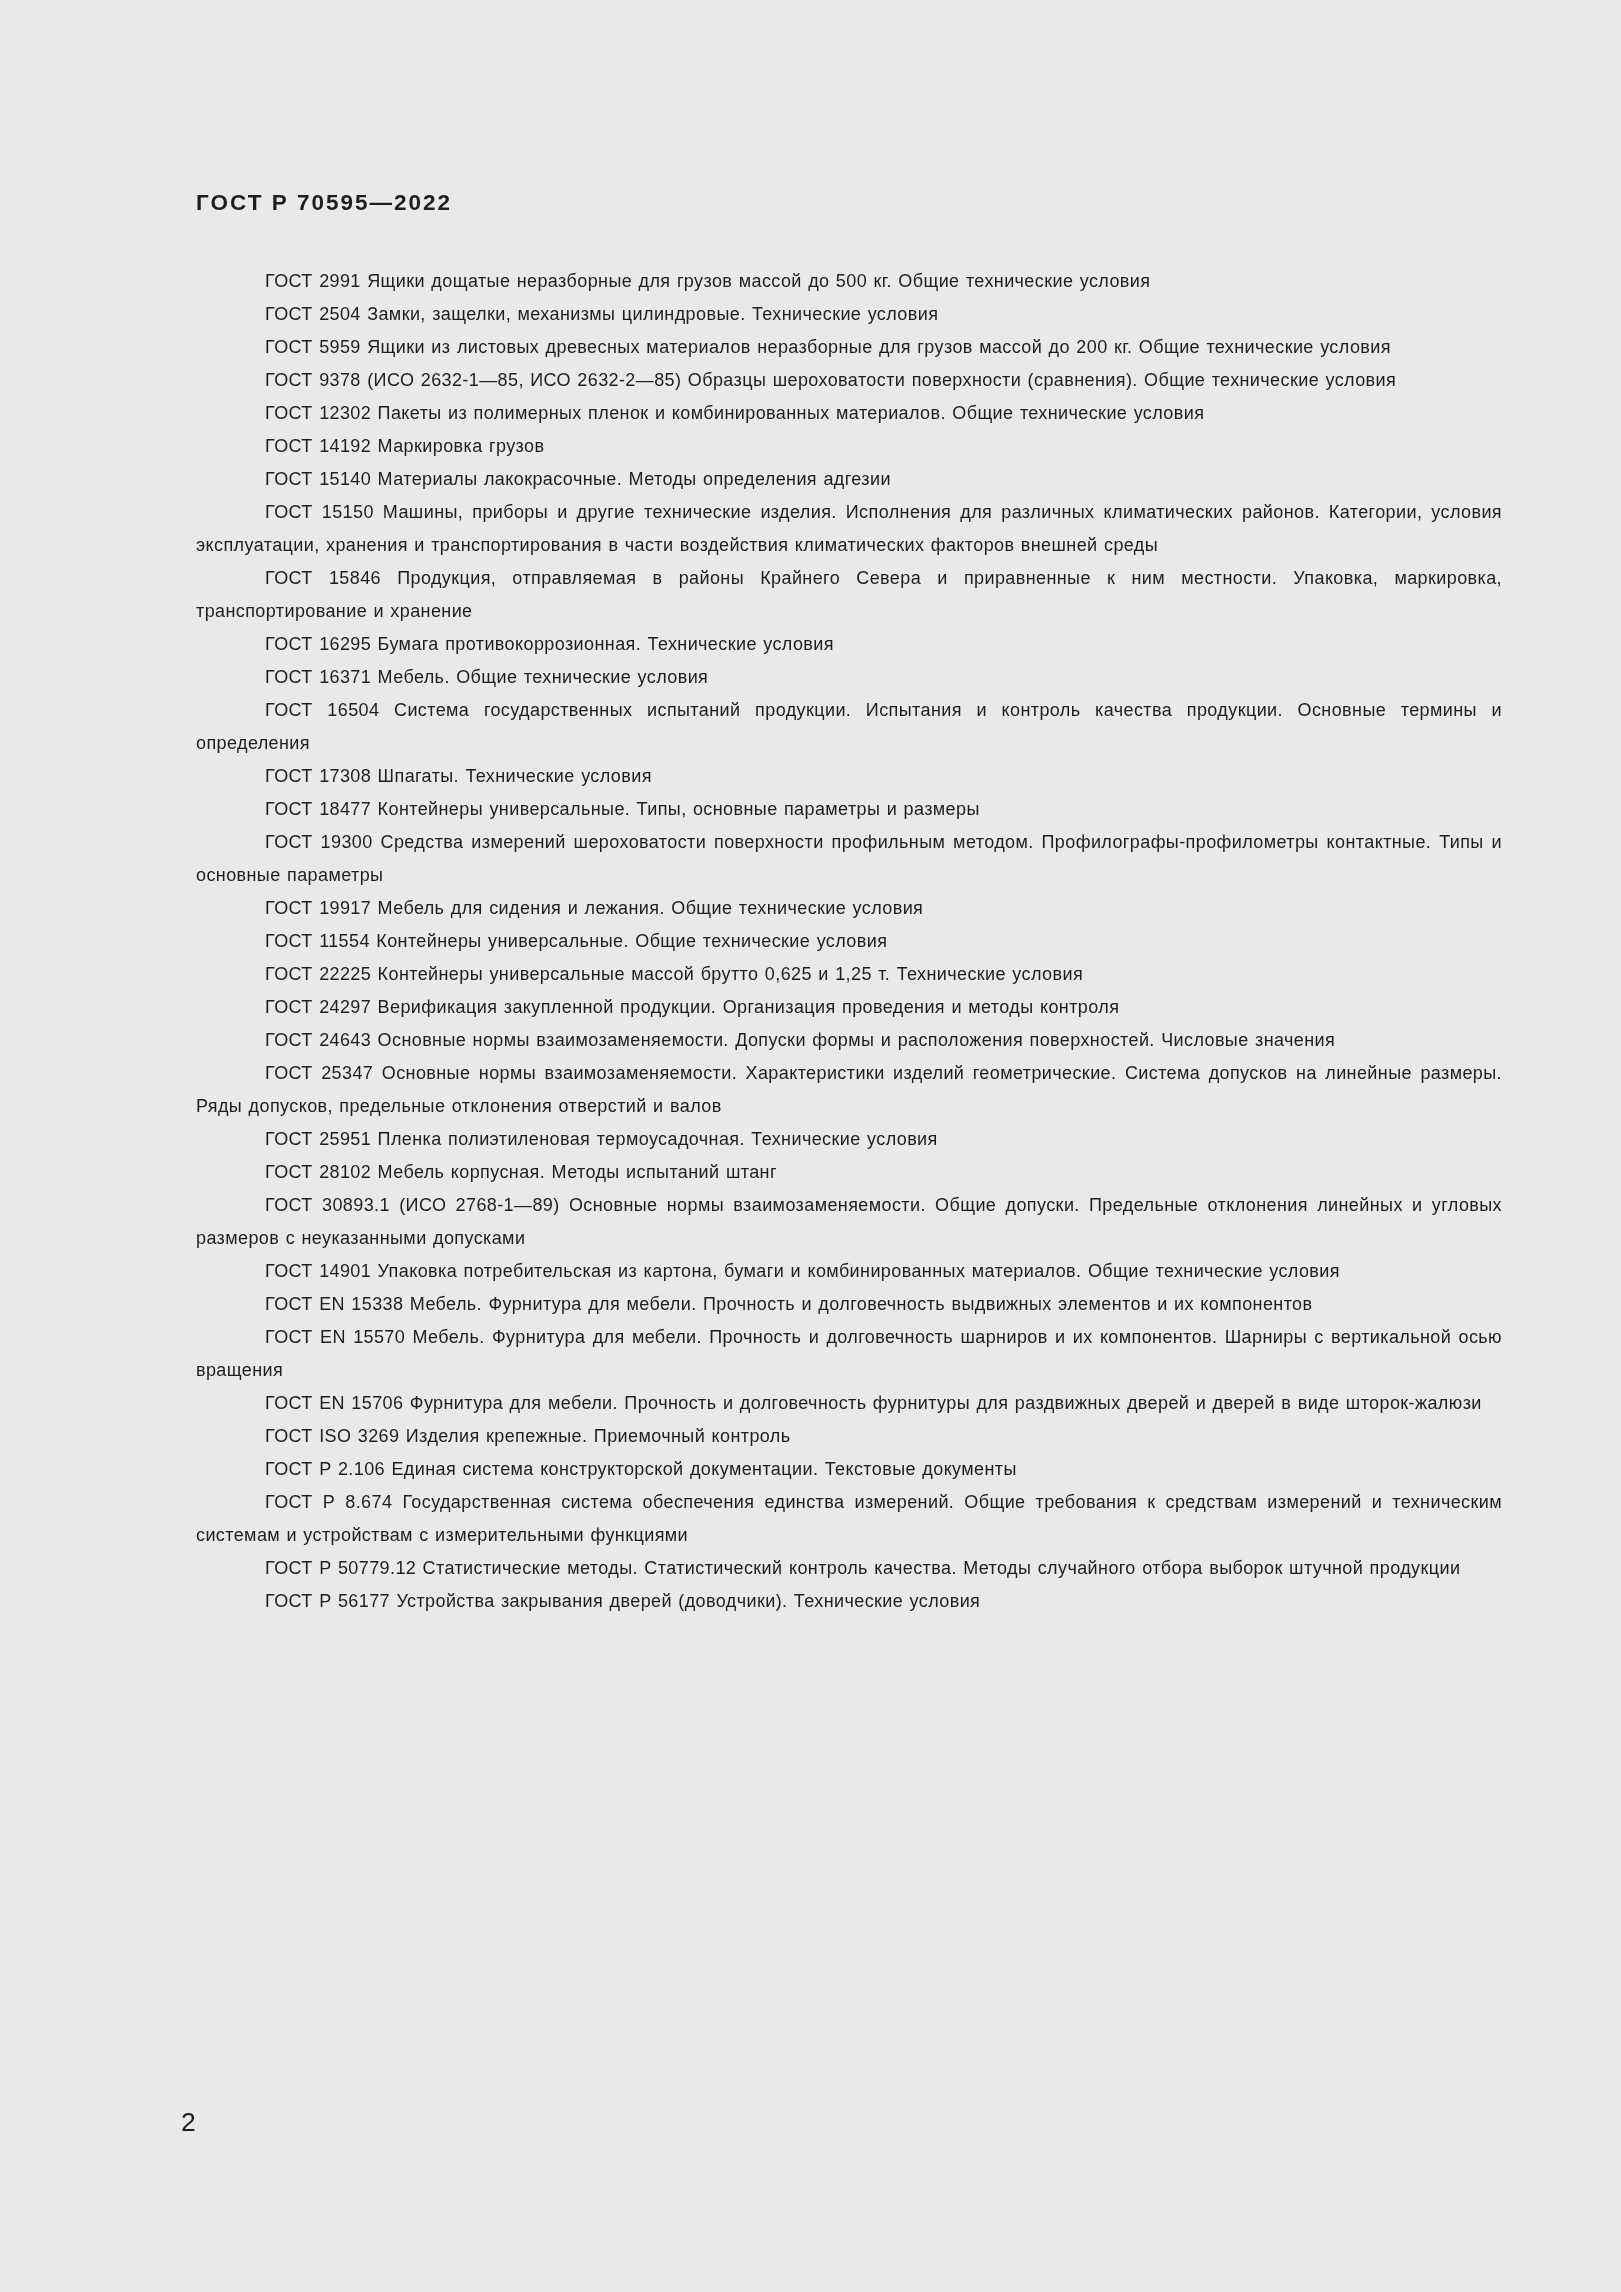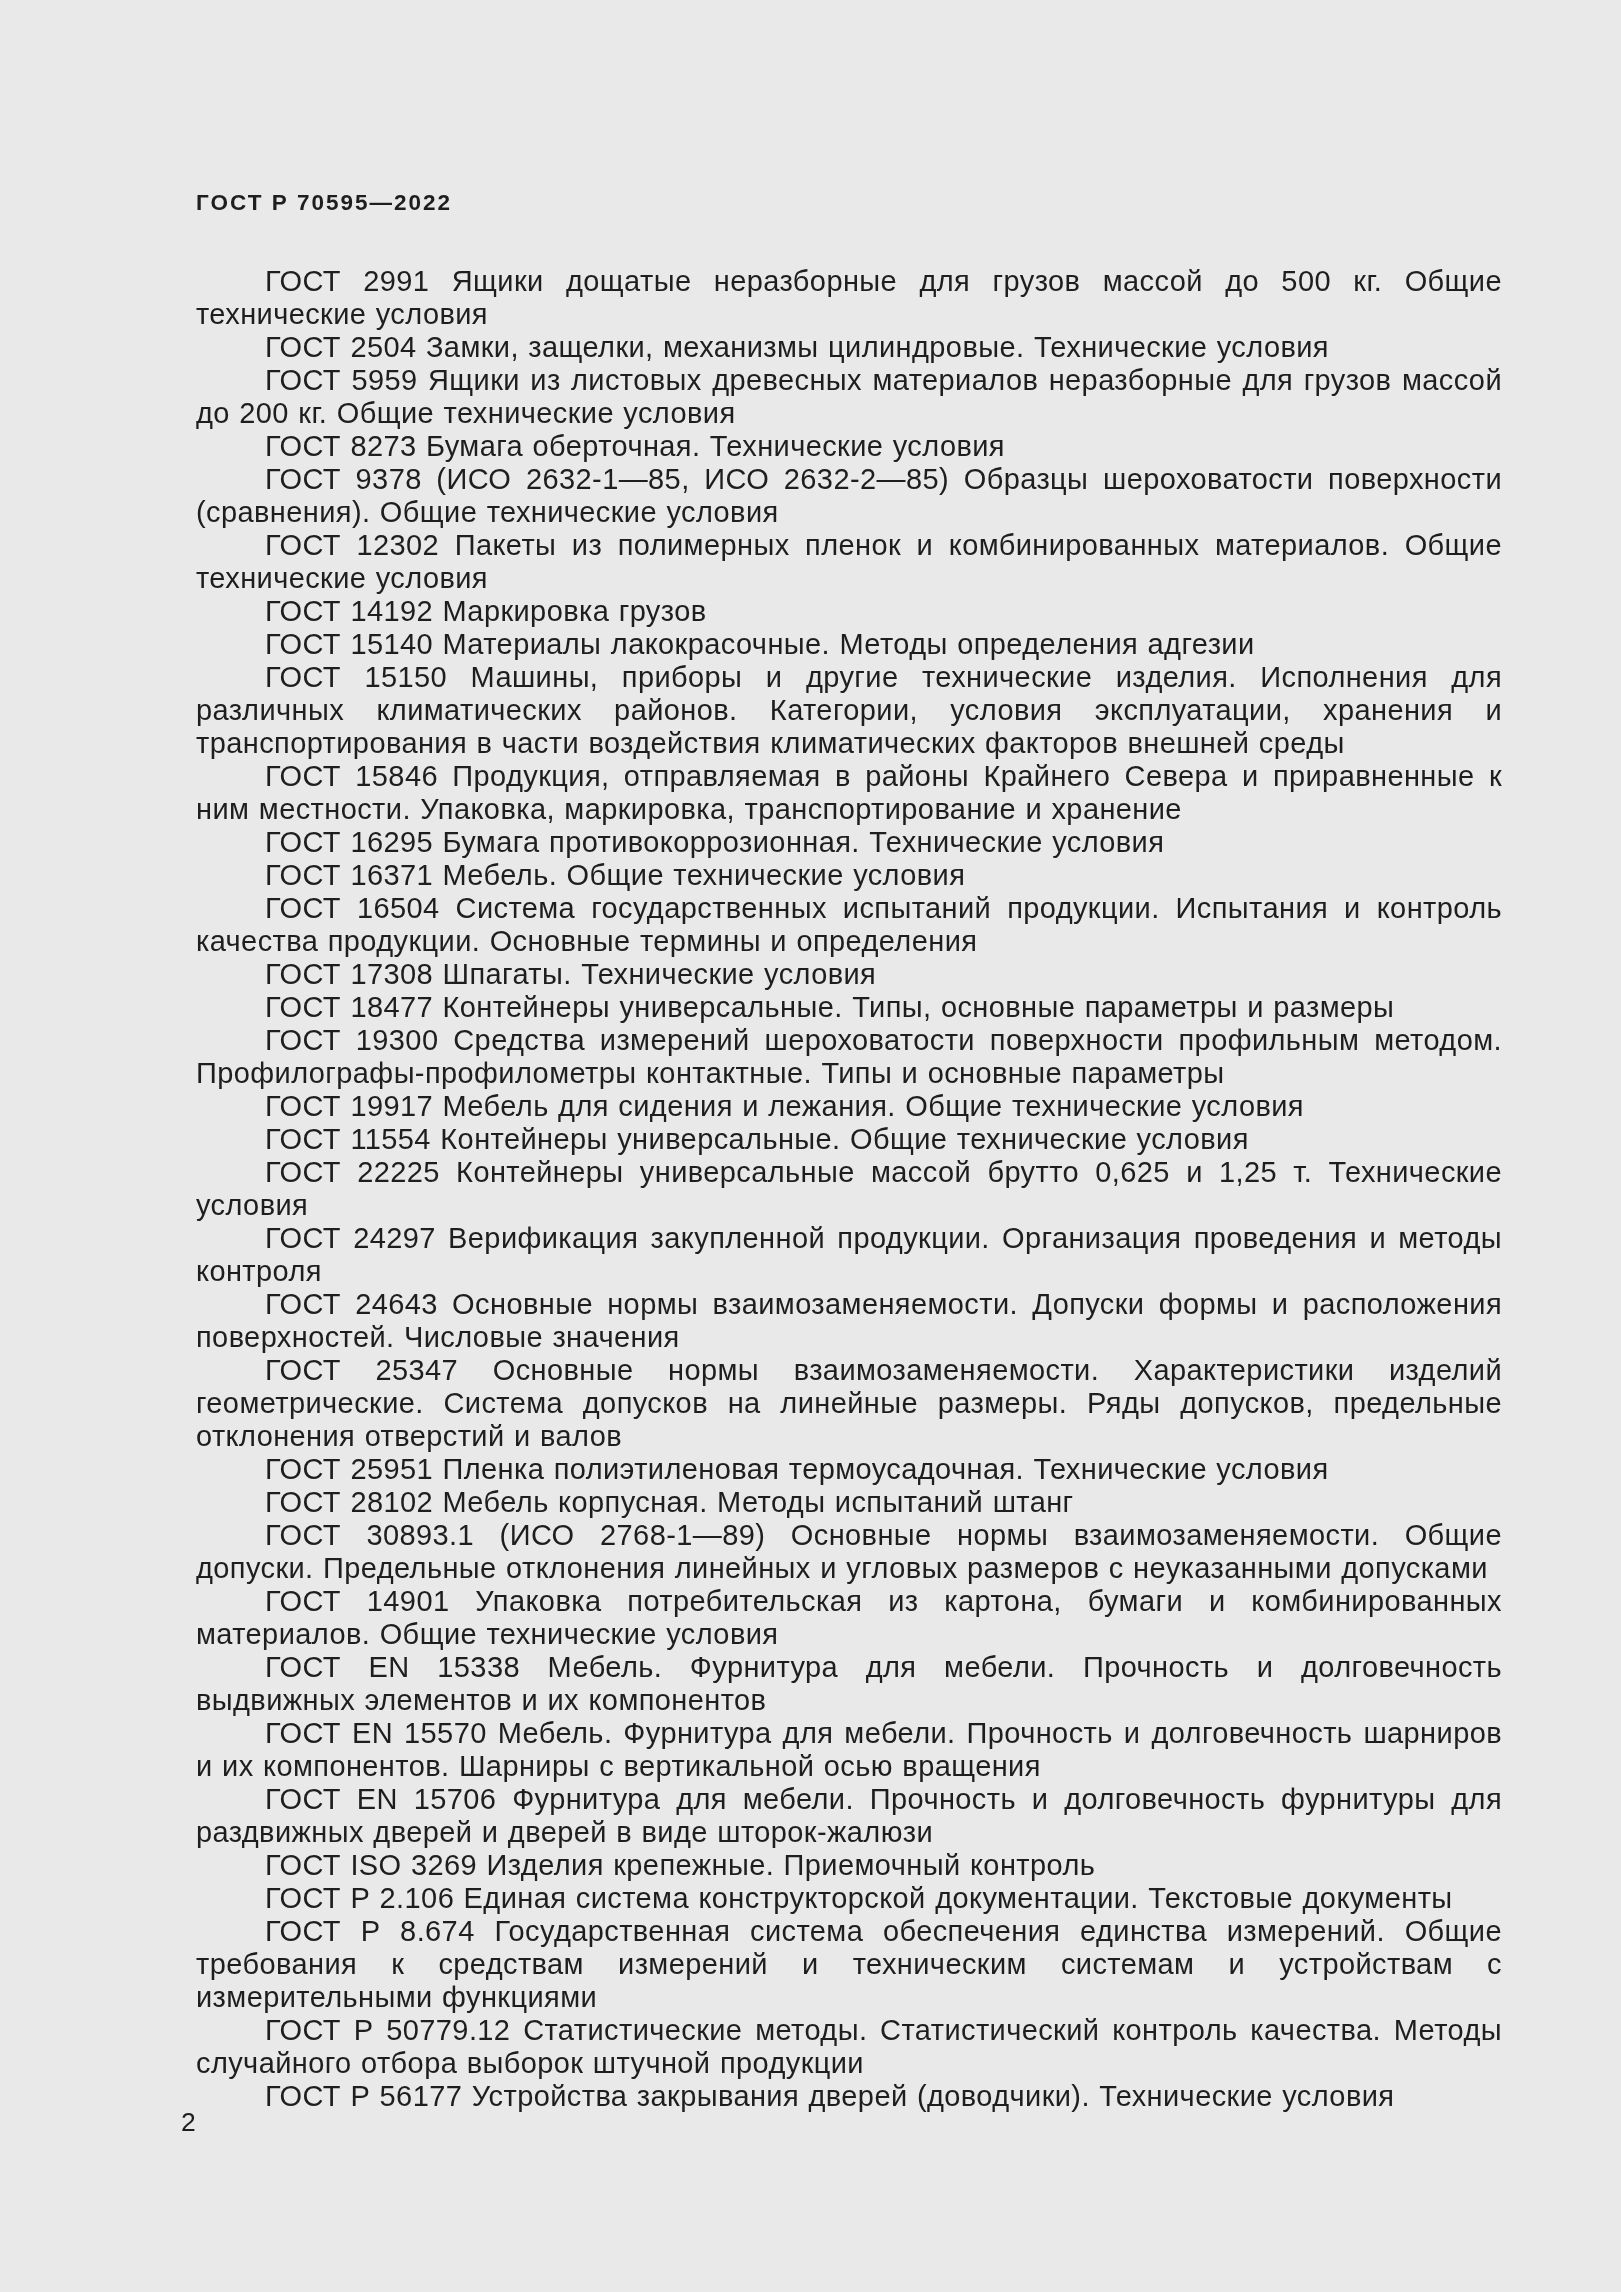--- a/index.html
+++ b/index.html
@@ -30,21 +30,21 @@
     font-weight: bold;
     letter-spacing: 2px;
     line-height: 32px;
     white-space: nowrap;
   }
   .doc-body {
     position: absolute;
     left: 196px;
     top: 225px;
     width: 1306px;
-    font-size: 29px;
+    font-size: 18px;
     line-height: 33px;
     letter-spacing: 0.4px;
     word-spacing: 1px;
     text-align: justify;
   }
   .ref {
     margin: 0;
     text-indent: 69px;
     hyphens: manual;
     -webkit-hyphens: manual;
@@ -60,21 +60,20 @@
 </head>
 <body>
 
 <div class="page">
   <div class="doc-header">ГОСТ Р 70595—2022</div>
 
   <div class="doc-body">
       <p class="ref">ГОСТ 2991 Ящики дощатые неразборные для грузов массой до 500 кг. Общие технические условия</p>
       <p class="ref">ГОСТ 2504 Замки, защелки, механизмы цилиндровые. Технические условия</p>
       <p class="ref">ГОСТ 5959 Ящики из листовых древесных материалов неразборные для грузов массой до 200 кг. Общие технические условия</p>
-      <p class="ref">ГОСТ 8273 Бумага оберточная. Технические условия</p>
       <p class="ref">ГОСТ 9378 (ИСО 2632-1—85, ИСО 2632-2—85) Образцы шероховатости поверхности (сравнения). Общие технические условия</p>
       <p class="ref">ГОСТ 12302 Пакеты из полимерных пленок и комбинированных материалов. Общие технические условия</p>
       <p class="ref">ГОСТ 14192 Маркировка грузов</p>
       <p class="ref">ГОСТ 15140 Материалы лакокрасочные. Методы определения адгезии</p>
       <p class="ref">ГОСТ 15150 Машины, приборы и другие технические изделия. Исполнения для различных клима­тических районов. Категории, условия эксплуатации, хранения и транспортирования в части воздей­ствия климатических факторов внешней среды</p>
       <p class="ref">ГОСТ 15846 Продукция, отправляемая в районы Крайнего Севера и приравненные к ним местно­сти. Упаковка, маркировка, транспортирование и хранение</p>
       <p class="ref">ГОСТ 16295 Бумага противокоррозионная. Технические условия</p>
       <p class="ref">ГОСТ 16371 Мебель. Общие технические условия</p>
       <p class="ref">ГОСТ 16504 Система государственных испытаний продукции. Испытания и контроль качества про­дукции. Основные термины и определения</p>
       <p class="ref">ГОСТ 17308 Шпагаты. Технические условия</p>

